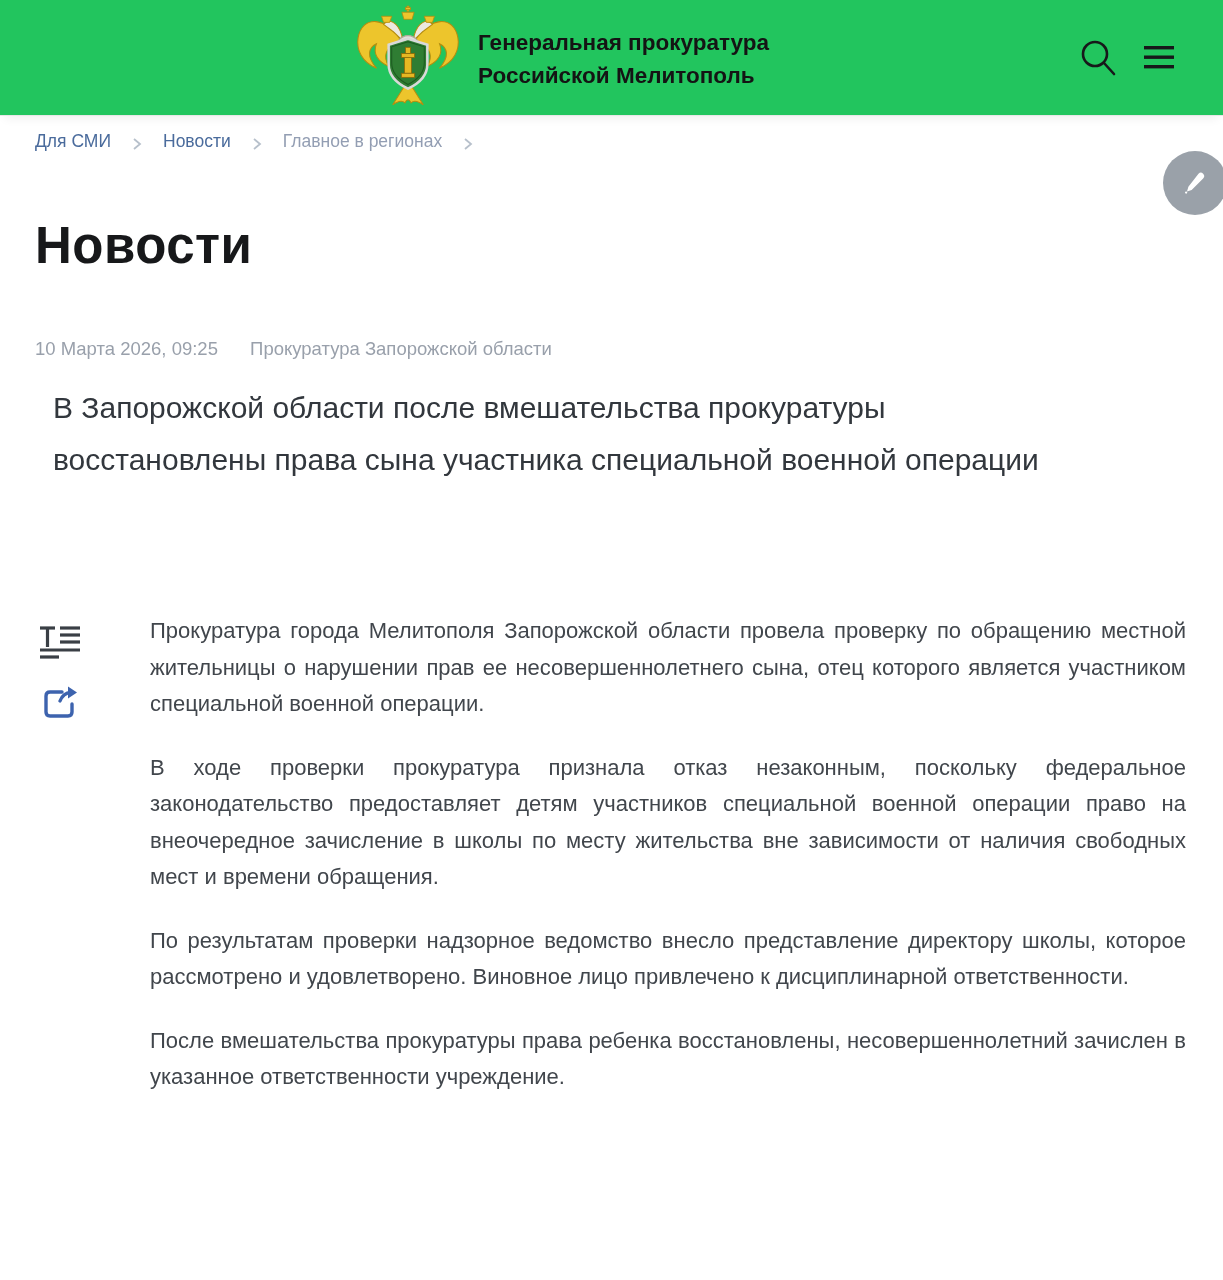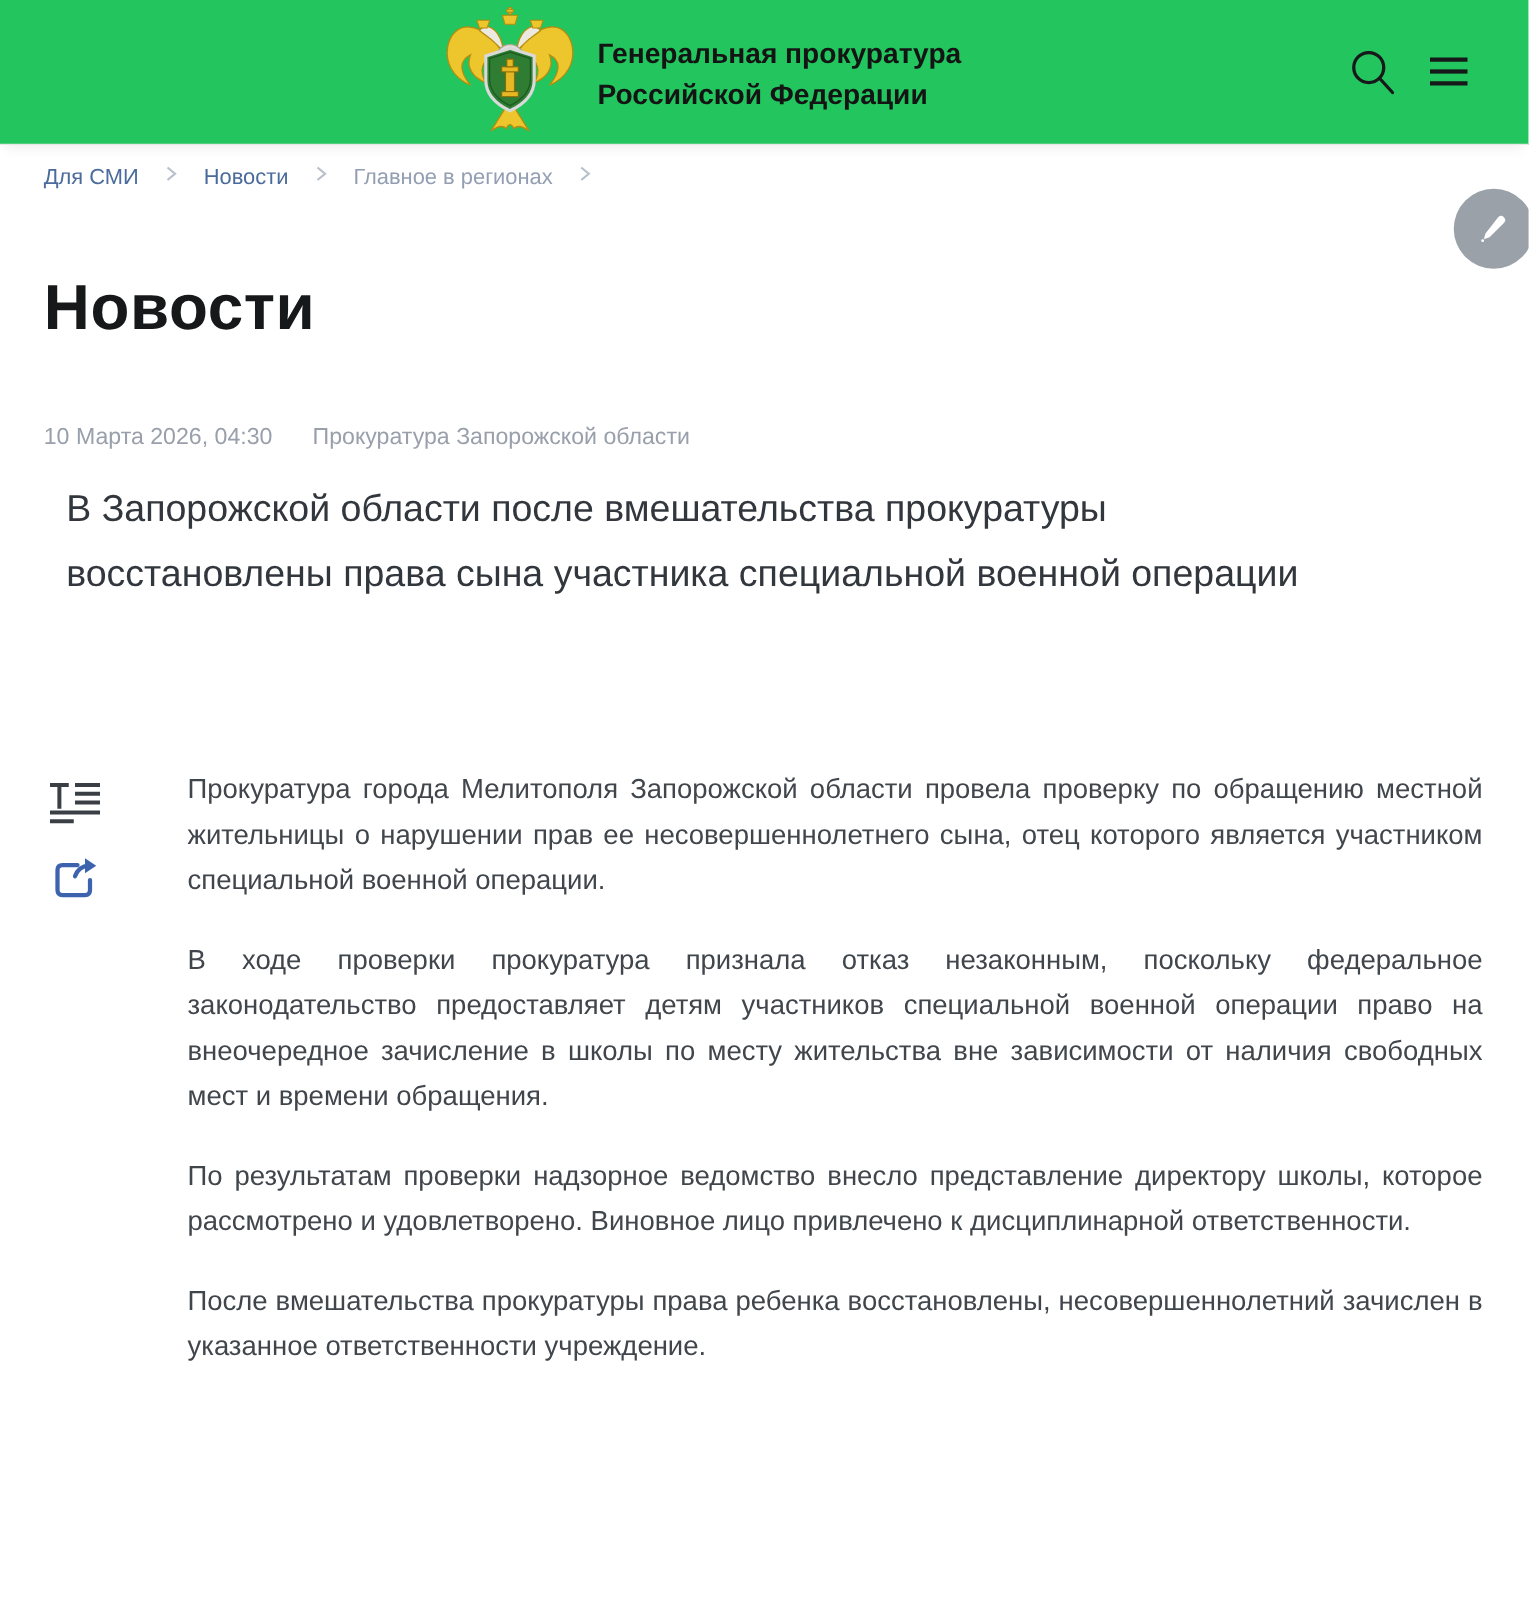--- a/index.html
+++ b/index.html
@@ -18,21 +18,21 @@
     border-bottom:1px solid #e7e7e7;box-shadow:0 7px 10px -5px rgba(0,0,0,0.07);z-index:5;}
   .logo{position:absolute;left:352px;top:3px;width:112px;height:108px;cursor:pointer;}
   .logo svg{width:100%;height:100%;}
   .org-title{position:absolute;left:478px;top:26px;font-size:22.5px;font-weight:bold;
     color:#141414;line-height:33px;cursor:pointer;}
   .icon-btn{position:absolute;background:none;border:none;cursor:pointer;padding:0;}
   .icon-btn.search{left:1078px;top:38px;width:40px;height:42px;}
   .icon-btn.menu{left:1142px;top:43px;width:36px;height:30px;}
 
   
-  .breadcrumbs{position:absolute;left:35px;top:131px;display:flex;align-items:flex-start;
+  .breadcrumbs{position:absolute;left:35px;top:131px;display:flex;align-items:flex-end;
     gap:21px;font-size:17.5px;}
   .breadcrumbs a{text-decoration:none;color:var(--link_blue);cursor:pointer;}
   .breadcrumbs a.muted{color:var(--muted_breadcrumb);}
   .crumb-sep{display:inline-flex;align-items:center;}
 
   
   .edit-fab{position:absolute;left:1163px;top:151px;width:64px;height:64px;border-radius:50%;
     background:var(--fab_gray);border:none;cursor:pointer;display:flex;align-items:center;
     justify-content:center;z-index:6;}
 
@@ -95,21 +95,21 @@
           <rect x="51.5" y="53" width="7" height="16"></rect>
           <rect x="48.5" y="49.5" width="13" height="4"></rect>
           <rect x="48.5" y="69" width="13" height="4"></rect>
           <rect x="52.5" y="43.5" width="5" height="6"></rect>
         </g>
       </svg>
     </div>
 
     <div class="org-title">
       <div>Генеральная прокуратура</div>
-      <div>Российской Федерации</div>
+      <div>Российской Мелитополь</div>
     </div>
 
     <button class="icon-btn search">
       <svg width="40" height="42" viewBox="0 0 40 42">
         <circle cx="17" cy="16" r="12" fill="none" stroke="#17181a" stroke-width="2.6"></circle>
         <line x1="26" y1="25" x2="36" y2="36" stroke="#17181a" stroke-width="2.6" stroke-linecap="round"></line>
       </svg>
     </button>
 
     <button class="icon-btn menu">
@@ -145,21 +145,21 @@
   <button class="edit-fab">
     <svg width="30" height="30" viewBox="0 0 24 24">
       <path d="M14.8,4.6 a2.6,2.6 0 0 1 3.7,3.7 L9.3,17.5 L5.6,18.7 L6.7,15 Z" fill="#ffffff"></path>
       <circle cx="4.9" cy="19.6" r="0.9" fill="#ffffff"></circle>
     </svg>
   </button>
 
   <h1 class="page-title">Новости</h1>
 
   <div class="meta">
-    <span>10 Марта 2026, 04:30</span>
+    <span>10 Марта 2026, 09:25</span>
     <span class="src">Прокуратура Запорожской области</span>
   </div>
 
   <h2 class="article-title">В Запорожской области после вмешательства прокуратуры восстановлены права сына участника специальной военной операции</h2>
 
   <div class="tools">
     <button class="tool-btn">
       <svg width="44" height="42" viewBox="0 0 44 42">
         <g stroke="#3a3f45" stroke-width="3.2">
           <line x1="2" y1="6" x2="17" y2="6"></line>

